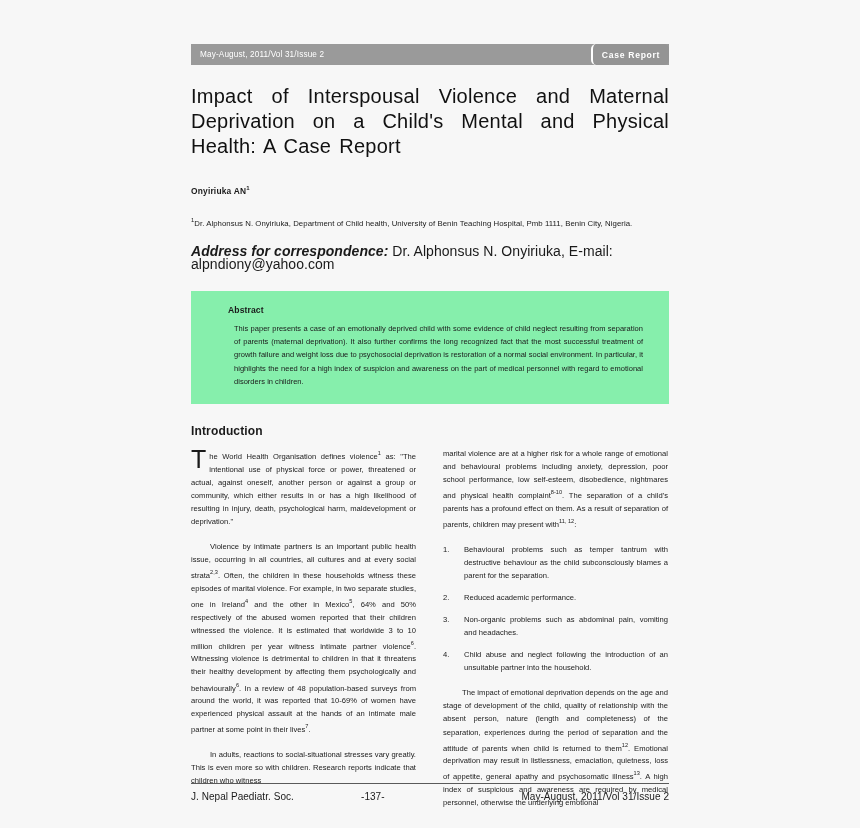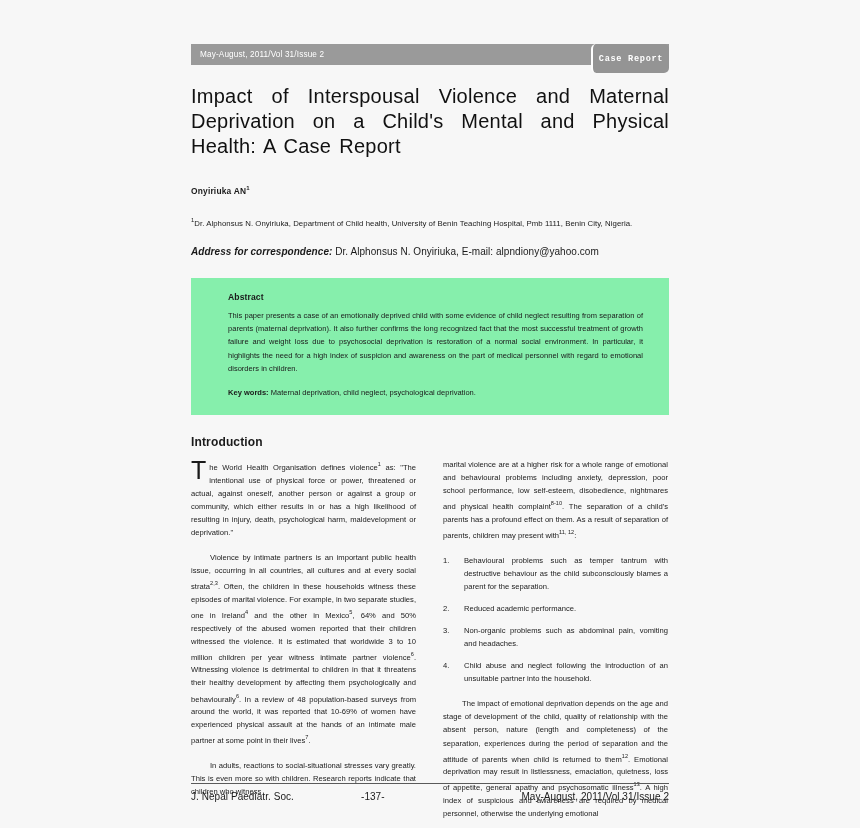--- a/index.html
+++ b/index.html
@@ -35,30 +35,29 @@
     font-size: 8.2px;
     color: #ffffff;
     letter-spacing: .15px;
     padding-left: 9px;
     white-space: nowrap;
   }
   .case-badge {
     position: absolute;
     right: 0;
     top: 0;
-    height: 29px;
+    height: 21px;
     min-width: 78px;
     background: #949494;
     border-radius: 5px 5px 5px 5px;
     border-left: 2px solid #ffffff;
     display: flex;
     align-items: center;
     justify-content: center;
     box-sizing: border-box;
-    font-family: Liberation Mono, monospace;
   }
   .case-badge span {
     font-size: 8.6px;
     color: #ffffff;
     font-weight: 600;
     letter-spacing: .7px;
     white-space: nowrap;
   }
 
   
@@ -87,21 +86,21 @@
     margin-top: 18px;
     font-size: 7.8px;
     line-height: 13.5px;
     letter-spacing: .05px;
     text-align: left;
   }
   .affiliation sup { font-size: 5.8px; }
 
   .correspondence {
     margin-top: 15px;
-    font-size: 10px;
+    font-size: 14px;
     line-height: 13px;
     letter-spacing: .05px;
   }
   .correspondence b {
     font-weight: bold;
     font-style: italic;
   }
 
   
   .abstract-box {
@@ -114,20 +113,21 @@
     font-size: 8.6px;
     font-weight: bold;
     margin-bottom: 7px;
     letter-spacing: .1px;
   }
   .abstract-text {
     font-size: 7.5px;
     line-height: 13.2px;
     text-align: justify;
     letter-spacing: .02px;
+    margin-left: 6px;
   }
   .keywords {
     margin-top: 12px;
     font-size: 7.5px;
     line-height: 12px;
     letter-spacing: .02px;
   }
   .keywords b { font-weight: bold; }
 
   
@@ -230,24 +230,20 @@
   </div>
 
   <div class="correspondence">
     <b>Address for correspondence:</b>
     <span>Dr. Alphonsus N. Onyiriuka, E-mail: alpndiony@yahoo.com</span>
   </div>
 
   <div class="abstract-box">
     <div class="abstract-heading">Abstract</div>
     <div class="abstract-text">This paper presents a case of an emotionally deprived child with some evidence of child neglect resulting from separation of parents (maternal deprivation). It also further confirms the long recognized fact that the most successful treatment of growth failure and weight loss due to psychosocial deprivation is restoration of a normal social environment. In particular, it highlights the need for a high index of suspicion and awareness on the part of medical personnel with regard to emotional disorders in children.</div>
-    <div class="keywords">
-      <b>Key words:</b>
-      <span>Maternal deprivation, child neglect, psychological deprivation.</span>
-    </div>
   </div>
 
   <div class="section-heading">Introduction</div>
 
   <div class="columns">
 
     <div class="col">
       <p class="dropcap-para"><span class="dropcap">T</span><span>he World Health Organisation defines violence</span><sup>1</sup><span> as: "The intentional use of physical force or power, threatened or actual, against oneself, another person or against a group or community, which either results in or has a high likelihood of resulting in injury, death, psychological harm, maldevelopment or deprivation."</span></p>
 
       <p class="indent"><span>Violence by intimate partners is an important public health issue, occurring in all countries, all cultures and at every social strata</span><sup>2,3</sup><span>. Often, the children in these households witness these episodes of marital violence. For example, in two separate studies, one in Ireland</span><sup>4</sup><span> and the other in Mexico</span><sup>5</sup><span>, 64% and 50% respectively of the abused women reported that their children witnessed the violence. It is estimated that worldwide 3 to 10 million children per year witness intimate partner violence</span><sup>6</sup><span>. Witnessing violence is detrimental to children in that it threatens their healthy development by affecting them psychologically and behaviourally</span><sup>6</sup><span>. In a review of 48 population-based surveys from around the world, it was reported that 10-69% of women have experienced physical assault at the hands of an intimate male partner at some point in their lives</span><sup>7</sup><span>.</span></p>

